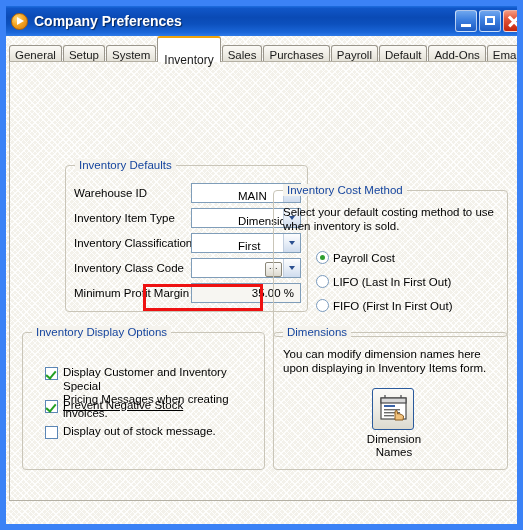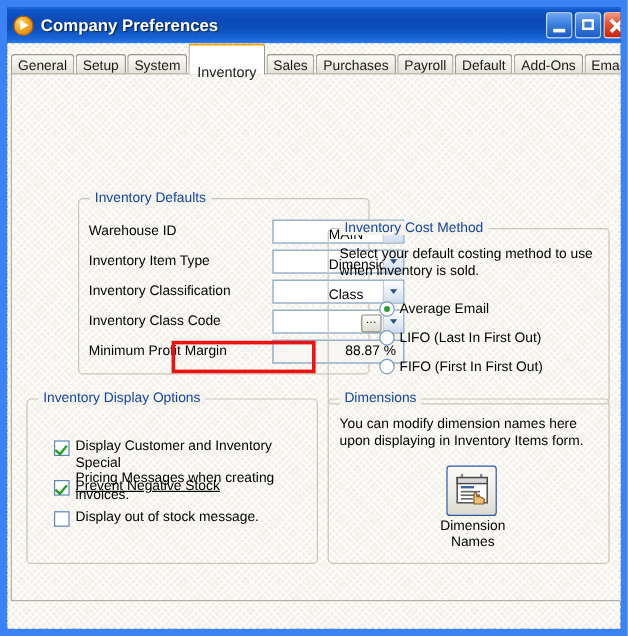--- a/index.html
+++ b/index.html
@@ -198,21 +198,20 @@
   #grp-dims     { left: 263px; top: 270px; width: 235px; height: 138px; }
 
   
   .row {
     position: absolute;
     left: 8px;
     width: 228px;
     height: 21px;
     display: flex;
     align-items: center;
-    gap: 36px;
   }
   .row-label {
     font-size: 11.5px;
     color: #000000;
     width: 117px;
     flex: 0 0 auto;
     white-space: nowrap;
   }
   .combo {
     position: relative;
@@ -464,51 +463,51 @@
           <div class="row-label">Inventory Item Type</div>
           <div class="combo">
             <div class="combo-text">Dimensions Item</div>
             <div class="combo-arrow"></div>
           </div>
         </div>
 
         <div class="row" style="top:66px;">
           <div class="row-label">Inventory Classification</div>
           <div class="combo">
-            <div class="combo-text">Class</div>
+            <div class="combo-text">First</div>
             <div class="combo-arrow"></div>
           </div>
         </div>
 
         <div class="row" style="top:91px;">
           <div class="row-label">Inventory Class Code</div>
           <div class="combo">
             <div class="combo-text"></div>
             <div class="ellipsis-btn">...</div>
             <div class="combo-arrow"></div>
           </div>
         </div>
 
         <div class="row" style="top:116px;">
           <div class="row-label">Minimum Profit Margin</div>
           <div class="textfield">
-            <div class="textfield-value">88.87 %</div>
+            <div class="textfield-value">35.00 %</div>
           </div>
         </div>
       </div>
 
       <div id="margin-highlight"></div>
 
       <div class="groupbox" id="grp-cost">
         <div class="group-legend">Inventory Cost Method</div>
         <div class="group-desc" style="top:14px;">Select your default costing method to use when inventory is sold.</div>
 
         <div class="radio-row" style="top:58px;">
           <div class="radio checked"></div>
-          <div class="radio-label">Average Email</div>
+          <div class="radio-label">Payroll Cost</div>
         </div>
         <div class="radio-row" style="top:82px;">
           <div class="radio"></div>
           <div class="radio-label">LIFO (Last In First Out)</div>
         </div>
         <div class="radio-row" style="top:106px;">
           <div class="radio"></div>
           <div class="radio-label">FIFO (First In First Out)</div>
         </div>
       </div>

